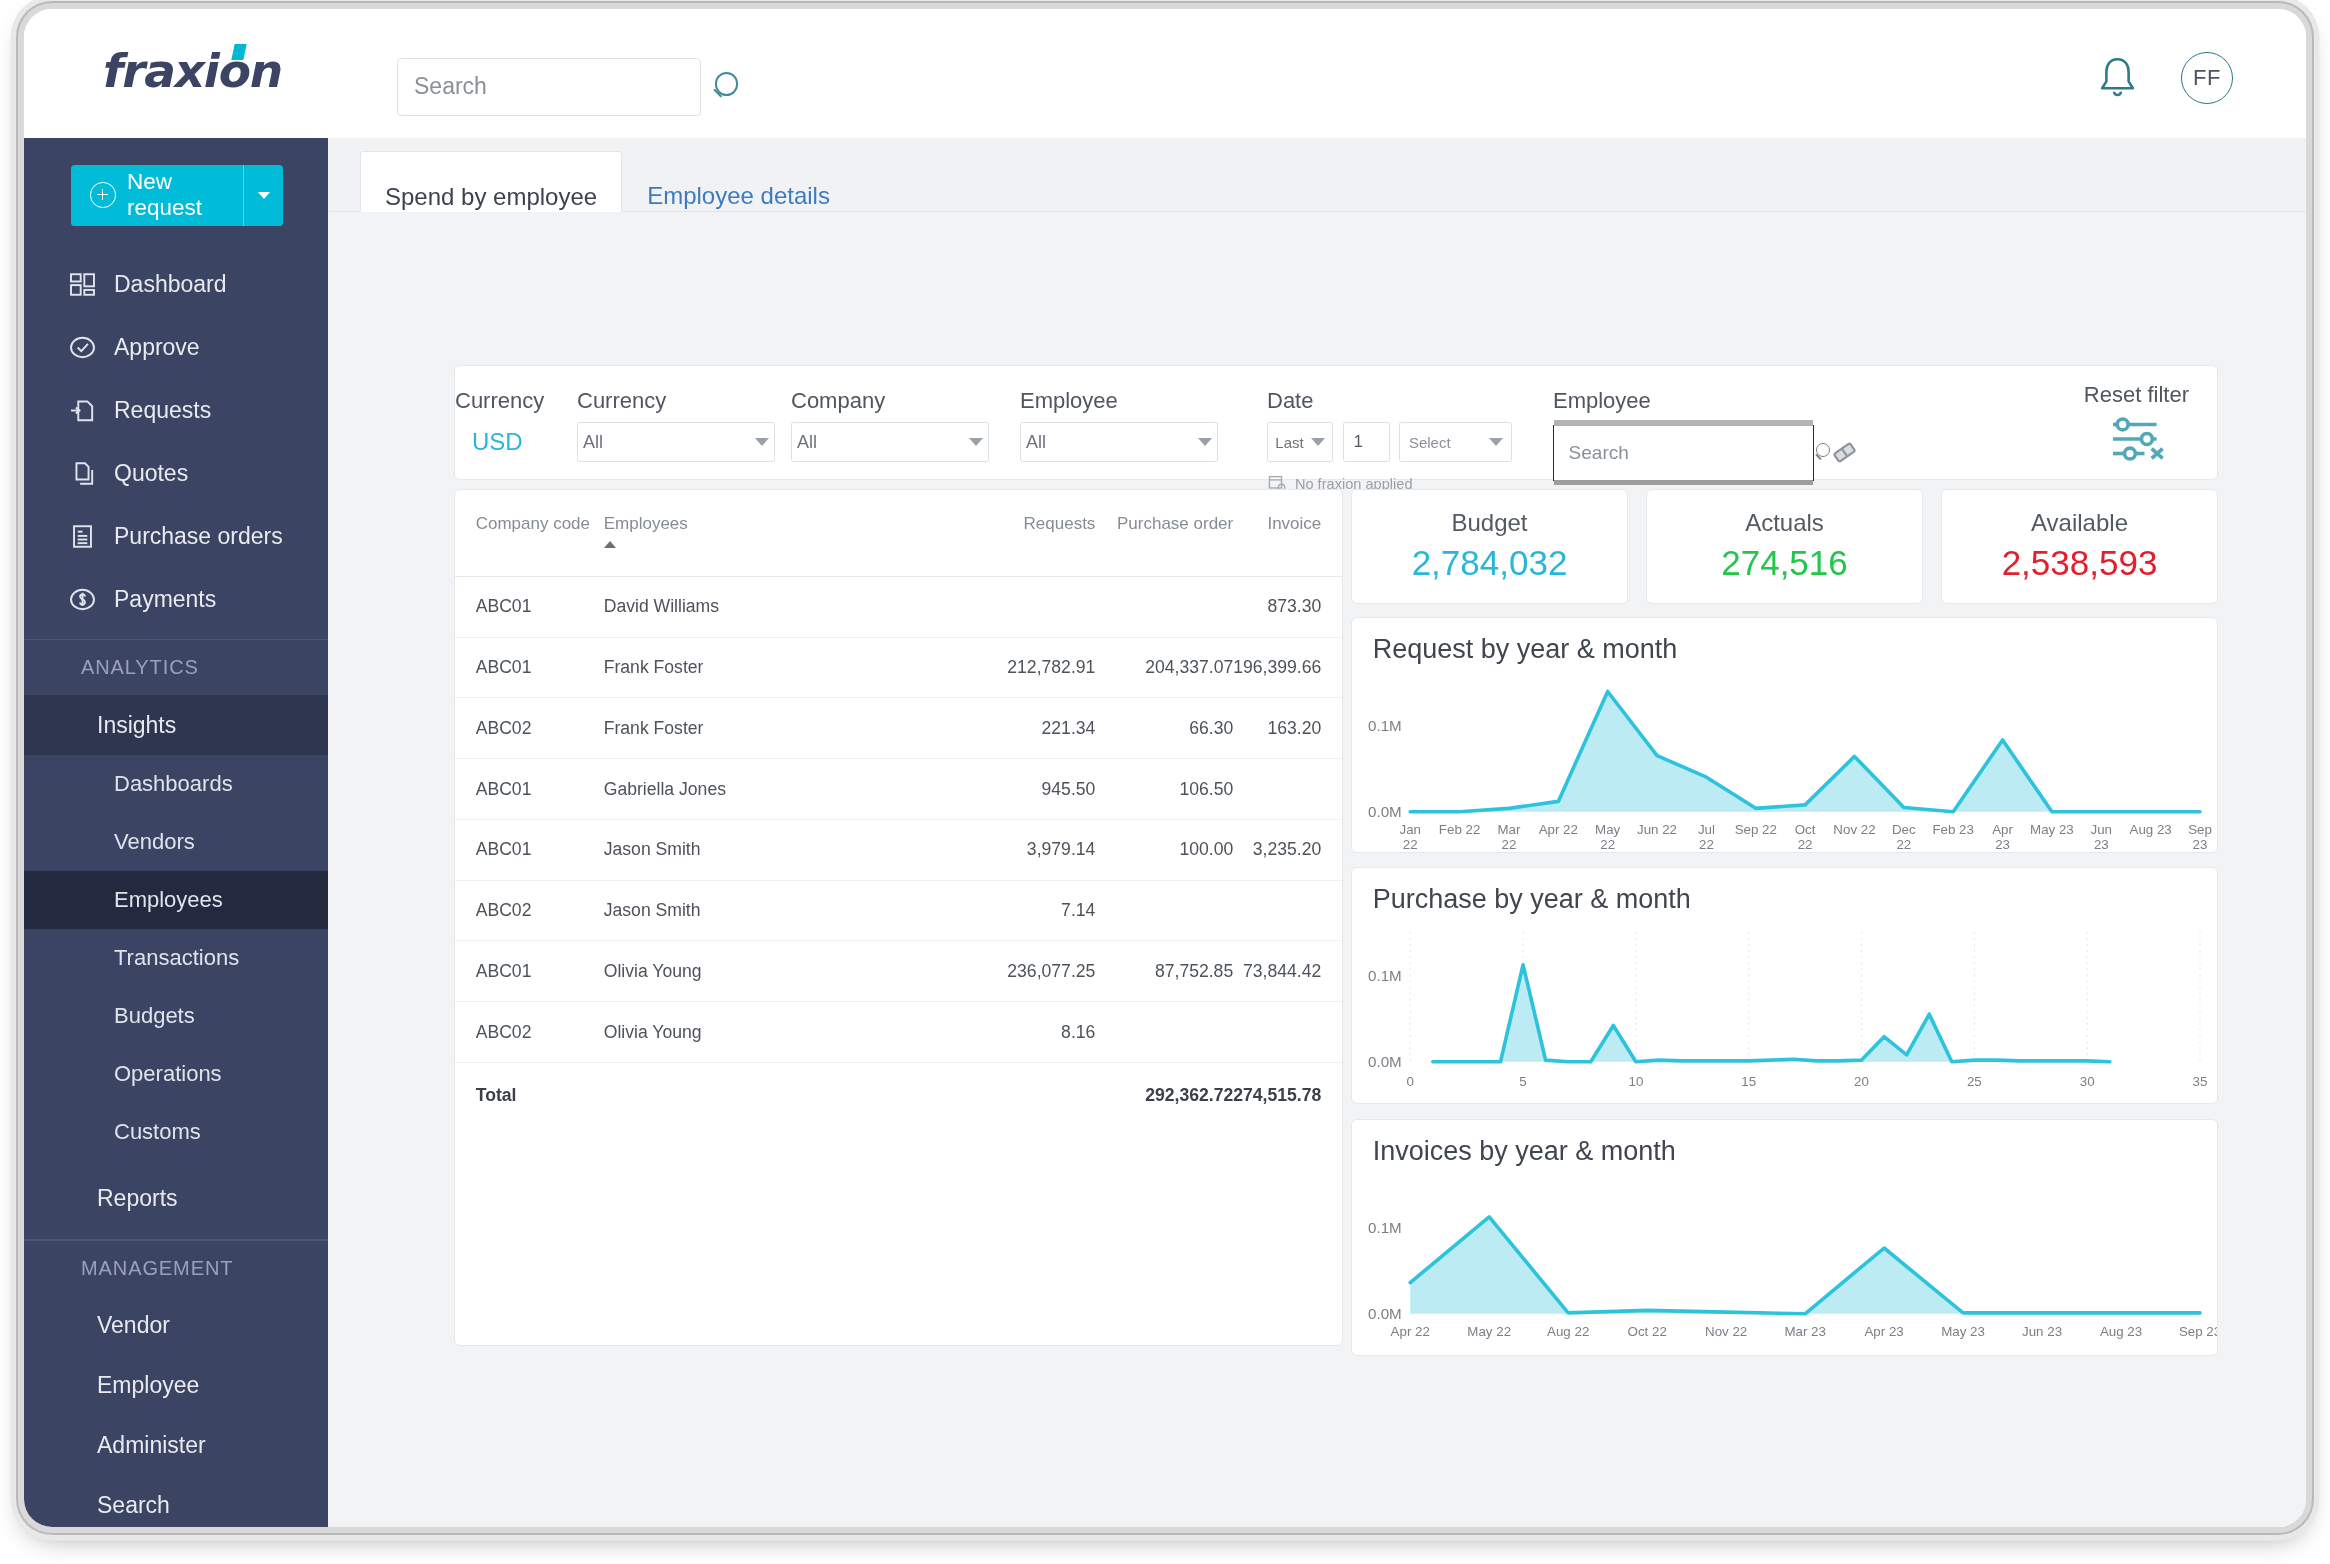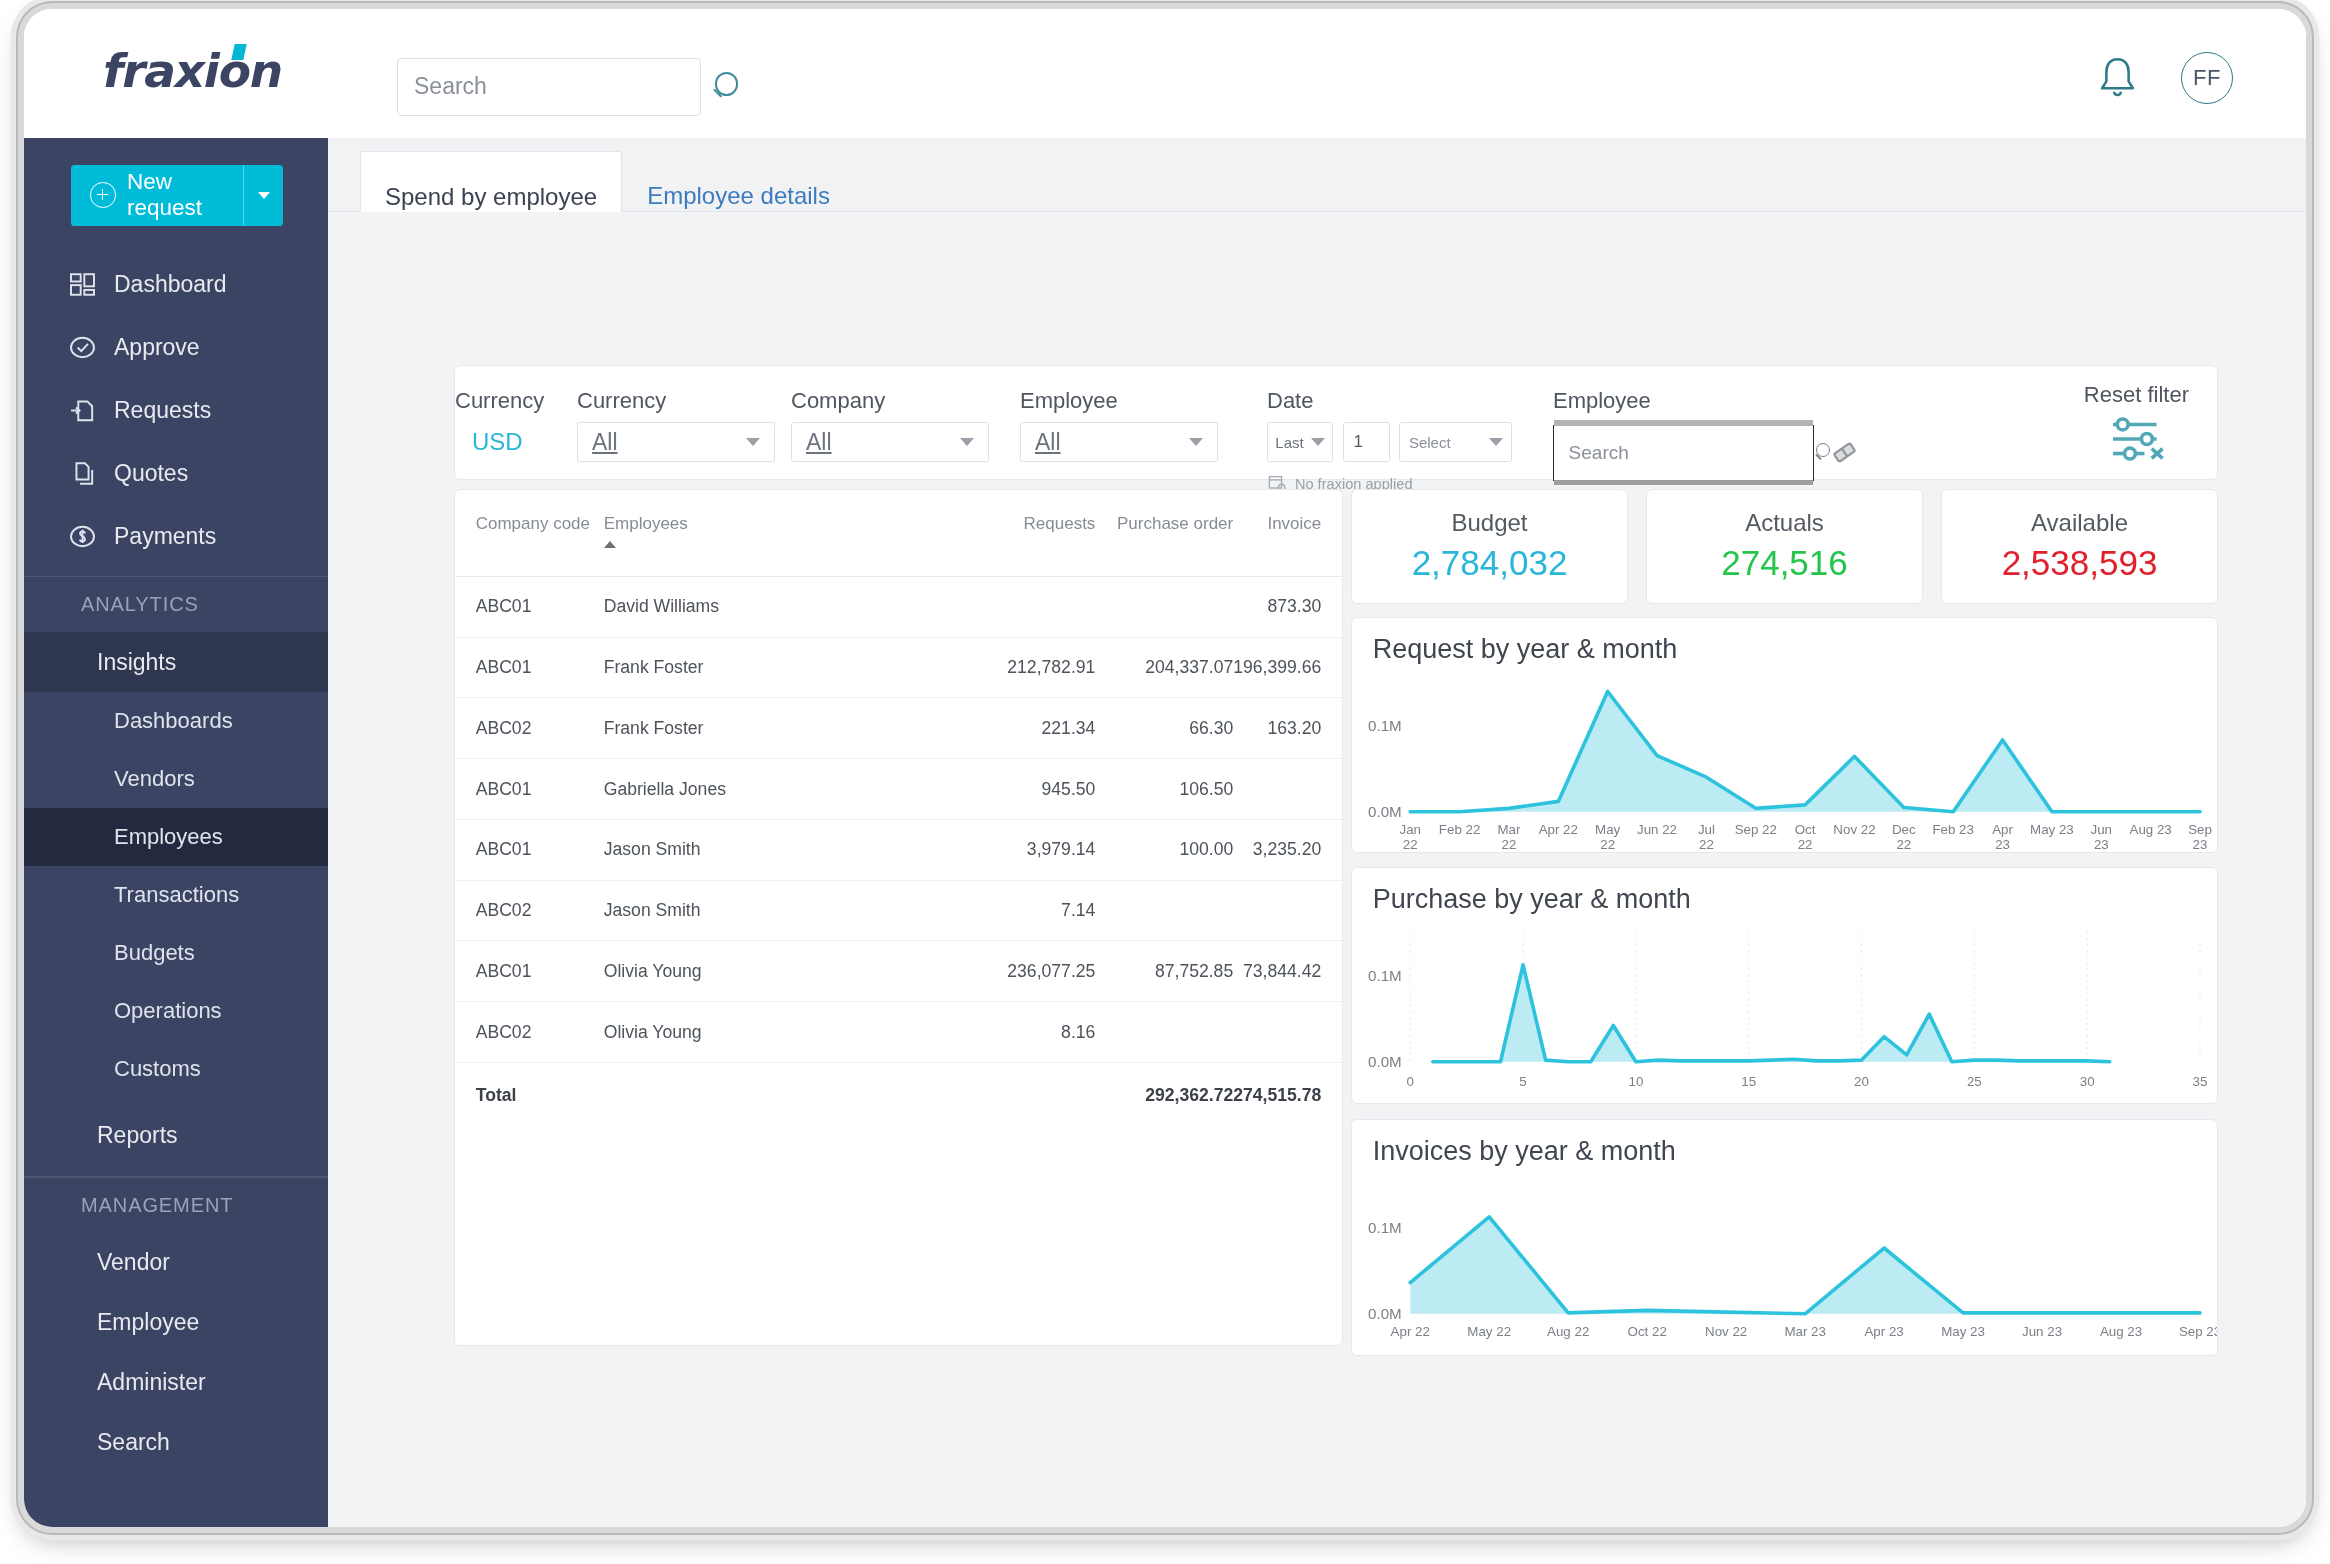--- a/index.html
+++ b/index.html
@@ -161,21 +161,21 @@
   .filterbar {
     position:absolute; left:430px; top:356px; width:1764px; height:115px;
     display:flex; align-items:flex-start; padding:16px 0 0 0;
   }
   .f-col { display:flex; flex-direction:column; padding-top:6px; }
   .f-label { font-size:22px; color:#4f5660; margin-bottom:8.5px; }
   .f-usd { font-size:24px; color:#29b6d8; padding-left:17px; margin-top:6px; }
   .f-select {
     width:198px; height:40px; border:1.2px solid #dde0e4; border-radius:2.4px;
     background:#fff; display:flex; align-items:center; justify-content:space-between;
-    padding:0 14px; font-size:23px; color:#6d737c;text-decoration:underline;
+    padding:0 5px; font-size:18px; color:#6d737c;
   }
   .chev {
     width:0;height:0;border-left:7.3px solid transparent;border-right:7.3px solid transparent;
     border-top:8px solid #9aa0a8;
   }
   .date-row { display:flex; gap:9.7px; }
   .d-sel {
     width:66px; height:40px; border:1.2px solid #dde0e4; border-radius:2.4px;
     background:#fff; display:flex; align-items:center; justify-content:space-between;
     padding:0 7.3px; font-size:15px; color:#6d737c;
@@ -330,20 +330,32 @@
       <div class="nav-item">
         <span class="ico">
           <svg viewBox="0 0 24 24" width="29" height="29" fill="none" stroke="#dfe3ec" stroke-width="1.6">
             <path d="M7 3.5 H14 L17 6.5 V17 H7 Z"></path>
                   <path d="M10 20.5 H20 V9"></path>
           </svg>
         </span>
         <span>Quotes</span>
       </div>
 
+      <div class="nav-item">
+        <span class="ico">
+          <svg viewBox="0 0 24 24" width="29" height="29" fill="none" stroke="#dfe3ec" stroke-width="1.6">
+            <rect x="5" y="3.5" width="14" height="17"></rect>
+            <line x1="8" y1="8" x2="12" y2="8"></line>
+                  <line x1="8" y1="11.5" x2="16" y2="11.5"></line>
+            <line x1="8" y1="14.5" x2="16" y2="14.5"></line>
+                  <line x1="8" y1="17.5" x2="16" y2="17.5"></line>
+          </svg>
+        </span>
+        <span>Purchase orders</span>
+      </div>
 
       <div class="nav-item">
         <span class="ico">
           <svg viewBox="0 0 24 24" width="29" height="29" fill="none" stroke="#dfe3ec" stroke-width="1.6">
             <ellipse cx="12" cy="12" rx="9.5" ry="8"></ellipse>
             <path d="M14 9.5 C14 8.3 13 7.8 12 7.8 C11 7.8 10 8.3 10 9.5 C10 12 14 11.5 14 14.2 C14 15.4 13 16 12 16 C11 16 10 15.4 10 14.4"></path>
             <line x1="12" y1="6.4" x2="12" y2="17.4"></line>
           </svg>
         </span>
         <span>Payments</span>

